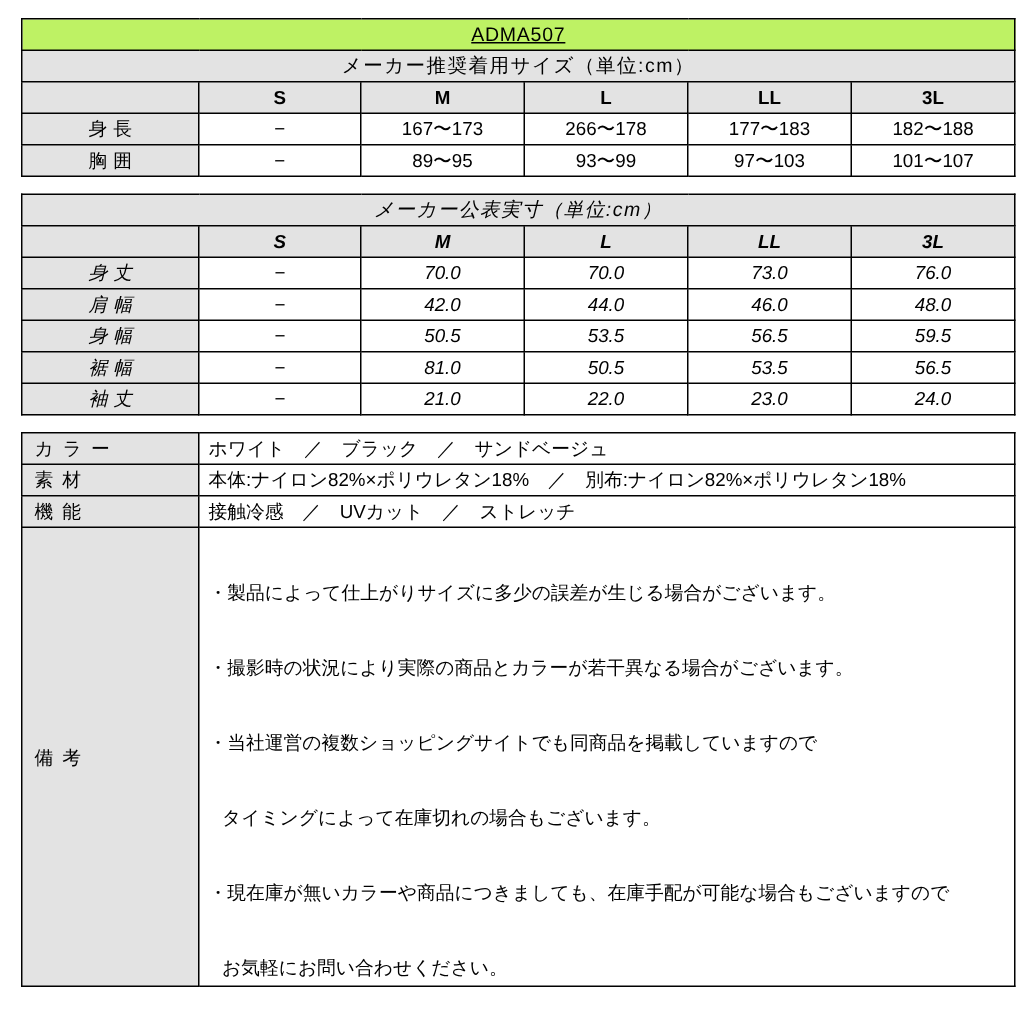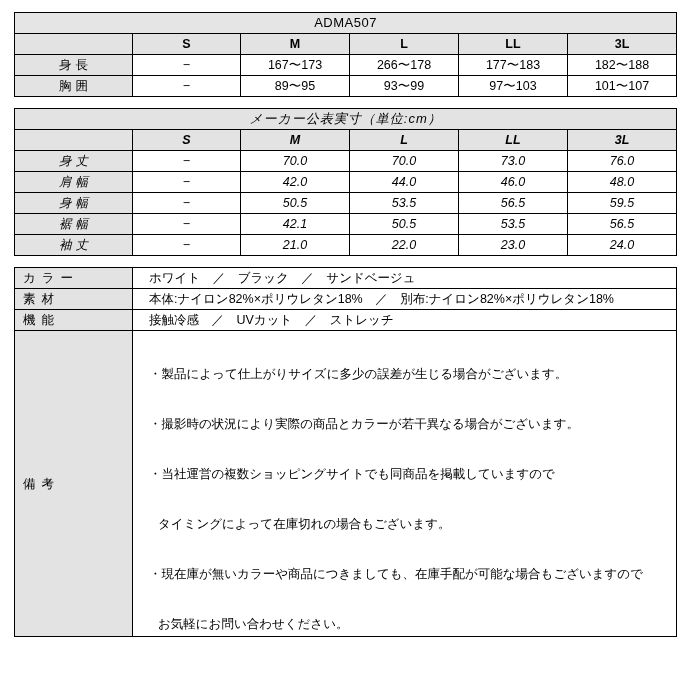--- a/index.html
+++ b/index.html
@@ -36,23 +36,24 @@
     height: 18px;
     line-height: 16px;
     vertical-align: middle;
     text-align: center;
     background: #ffffff;
   }
 
   
   .t1 { margin-bottom: 11px; }
   .title-row td {
-    background: #e5e5e5;
+    background: #bef264;
     font-size: 13px;
     letter-spacing: 0.5px;
+    text-decoration: underline;
   }
   .band td {
     background: #e3e3e3;
     font-size: 13px;
     letter-spacing: 1px;
   }
   .hdr td {
     background: #e3e3e3;
     font-weight: bold;
   }
@@ -61,21 +62,21 @@
     letter-spacing: 4px;
     text-indent: 4px;
   }
 
   
   .t2 { margin-bottom: 11px; font-style: italic; }
 
   
   .t3 td {
     text-align: left;
-    padding-left: 16px;
+    padding-left: 6px;
   }
   .t3 .rowlabel {
     padding-left: 2px;
   }
   .t3 .notes {
     line-height: 18px;
     padding-top: 2px;
     padding-bottom: 3px;
   }
   .t3 .notes div {
@@ -100,20 +101,23 @@
       <col style="width:118px">
       <col style="width:108px">
       <col style="width:109px">
       <col style="width:109px">
       <col style="width:109px">
       <col style="width:109px">
     </colgroup>
     <tbody>
       <tr class="title-row">
         <td colspan="6">ADMA507</td>
+      </tr>
+      <tr class="band">
+        <td colspan="6">メーカー推奨着用サイズ（単位:cm）</td>
       </tr>
       <tr class="hdr">
         <td></td>
         <td>S</td>
         <td>M</td>
         <td>L</td>
         <td>LL</td>
         <td>3L</td>
       </tr>
       <tr>
@@ -176,21 +180,21 @@
         <td class="rowlabel">身幅</td>
         <td>−</td>
         <td>50.5</td>
         <td>53.5</td>
         <td>56.5</td>
         <td>59.5</td>
       </tr>
       <tr>
         <td class="rowlabel">裾幅</td>
         <td>−</td>
-        <td>42.1</td>
+        <td>81.0</td>
         <td>50.5</td>
         <td>53.5</td>
         <td>56.5</td>
       </tr>
       <tr>
         <td class="rowlabel">袖丈</td>
         <td>−</td>
         <td>21.0</td>
         <td>22.0</td>
         <td>23.0</td>

